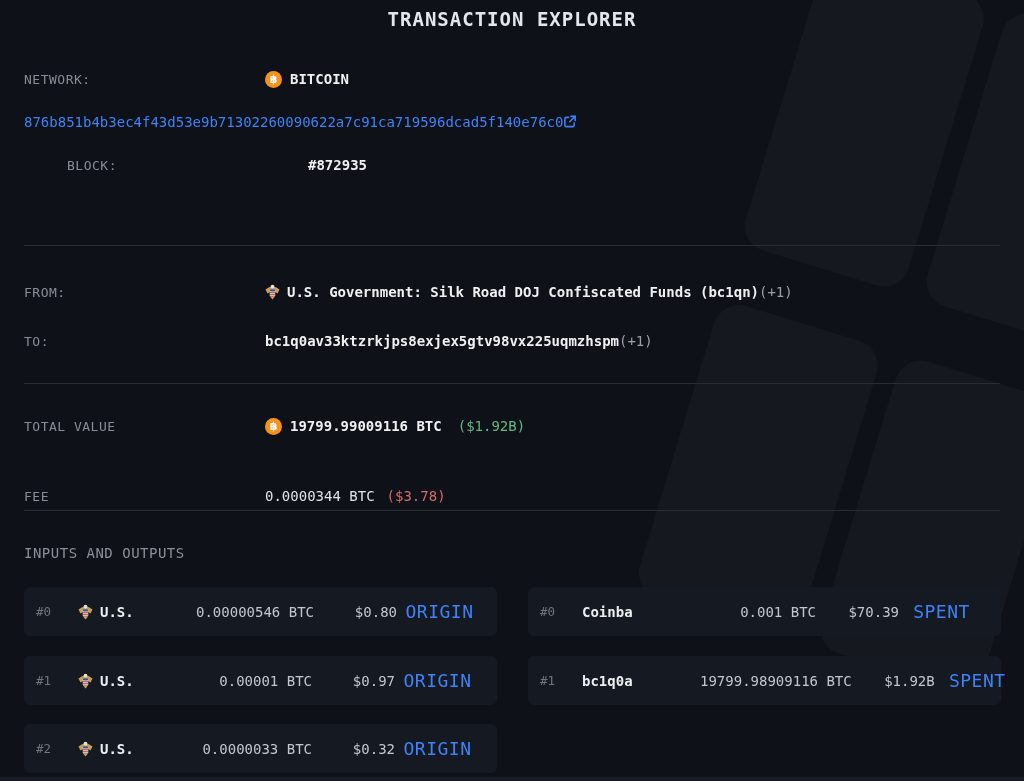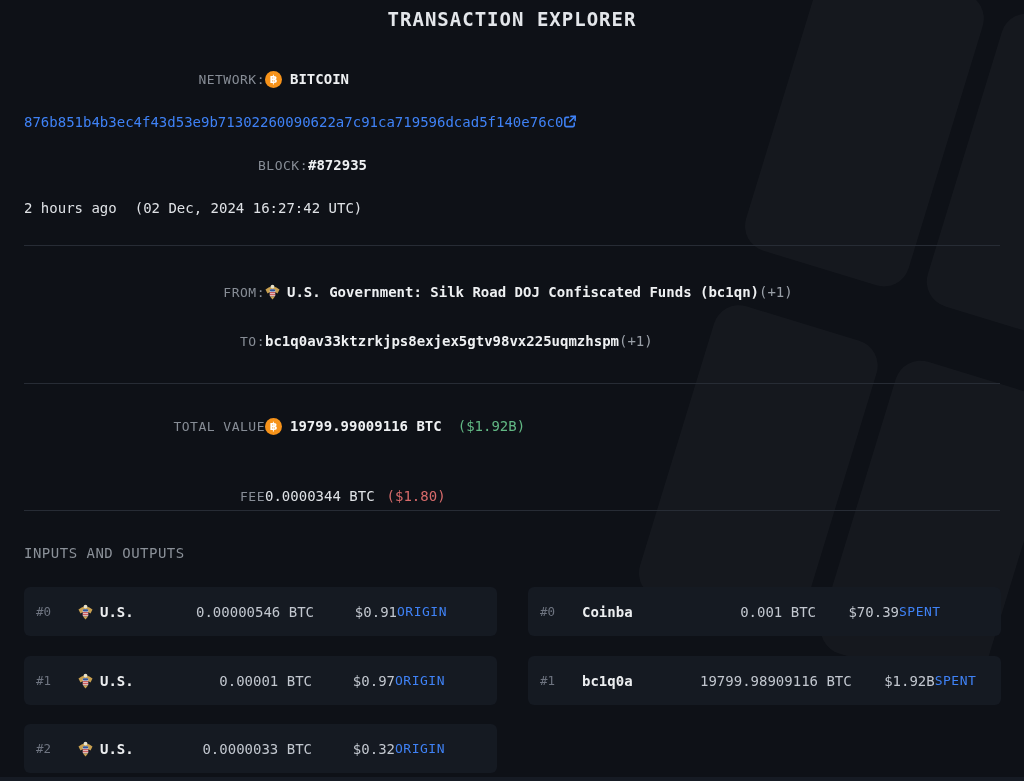--- a/index.html
+++ b/index.html
@@ -21,21 +21,21 @@
   }
   .watermark .wm-shape { background:rgba(255,255,255,0.032); border-radius:26px; }
 
   .page-title {
     position:absolute; top:8px; left:0; width:100%;
     text-align:center; font-size:19px; font-weight:600;
     letter-spacing:1px; color:#e3e6ea;
   }
 
   .row { position:absolute; left:24px; width:976px; display:flex; align-items:center; height:18px; }
-  .row .lbl { width:241px; flex:0 0 241px; font-size:13px; color:#878d96; letter-spacing:0.5px;text-align:right; }
+  .row .lbl { width:241px; flex:0 0 241px; font-size:13px; color:#878d96; letter-spacing:0.5px; }
   .row .val { font-size:14px; display:flex; align-items:center; }
 
   .r-network { top:70px; }
   .r-hash    { top:113px; }
   .r-block   { top:156px;margin-left:43px; }
   .r-time    { top:199px; }
   .r-from    { top:283px; }
   .r-to      { top:332px; }
   .r-total   { top:417px; }
   .r-fee     { top:463px;margin-top:24px; }
@@ -79,21 +79,21 @@
   .crow1 { top:587px; } .crow2 { top:656px; } .crow3 { top:724px; }
 
   .card .idx { width:42px; flex:0 0 42px; font-size:12.5px; color:#6e7480; }
   .card .name {
     width:118px; flex:0 0 118px; display:flex; align-items:center;
     overflow:hidden; white-space:nowrap;
     font-weight:700; color:#eceef0;
   }
   .card .amount { flex:1; text-align:right; color:#c2c7cf; white-space:nowrap; }
   .card .usd { width:83px; flex:0 0 83px; text-align:right; color:#c2c7cf; }
-  .card .status { width:85px; flex:0 0 85px; text-align:left; color:var(--accent_blue,#3f82f6); font-size:13px; letter-spacing:0.5px; }
+  .card .status { width:85px; flex:0 0 85px; text-align:center; color:var(--accent_blue,#3f82f6); font-size:18px; letter-spacing:0.5px; }
 
   .bottom-strip { position:absolute; left:0; bottom:0; width:1024px; height:4px; background:#161b24; }
 </style>
 </head>
 <body>
 
 <div class="watermark">
   <div class="wm-shape"></div>
   <div class="wm-shape"></div>
   <div class="wm-shape"></div>
@@ -139,24 +139,20 @@
     </a>
   </span>
 </div>
 
 <div class="row r-block">
   <span class="lbl">BLOCK:</span>
   <span class="val bold white">#872935</span>
 </div>
 
 <div class="row r-time">
-  <span class="val">
-    <span>2 hours ago</span>
-    <span class="time-abs">(02 Dec, 2024 16:27:42 UTC)</span>
-  </span>
 </div>
 
 <div class="divider d1"></div>
 
 <div class="row r-from">
   <span class="lbl">FROM:</span>
   <span class="val">
     <svg class="seal-icon" viewBox="0 0 15 16">
         <use href="#seal"></use>
       </svg>
@@ -181,40 +177,40 @@
     <span class="btc-icon">฿</span>
     <span class="bold white">19799.99009116 BTC</span>
     <span class="green">($1.92B)</span>
   </span>
 </div>
 
 <div class="row r-fee">
   <span class="lbl">FEE</span>
   <span class="val">
     <span>0.0000344 BTC</span>
-    <span class="red">($1.80)</span>
+    <span class="red">($3.78)</span>
   </span>
 </div>
 
 <div class="divider d3"></div>
 
 <div class="row r-iolabel">
   <span class="io-label">INPUTS AND OUTPUTS</span>
 </div>
 
 <div class="card col-left crow1">
   <span class="idx">#0</span>
   <span class="name">
     <svg class="seal-icon" viewBox="0 0 15 16">
         <use href="#seal"></use>
       </svg>
     <span>U.S.</span>
   </span>
   <span class="amount">0.00000546 BTC</span>
-  <span class="usd">$0.91</span>
+  <span class="usd">$0.80</span>
   <span class="status">ORIGIN</span>
 </div>
 
 <div class="card col-left crow2">
   <span class="idx">#1</span>
   <span class="name">
     <svg class="seal-icon" viewBox="0 0 15 16">
         <use href="#seal"></use>
       </svg>
     <span>U.S.</span>

